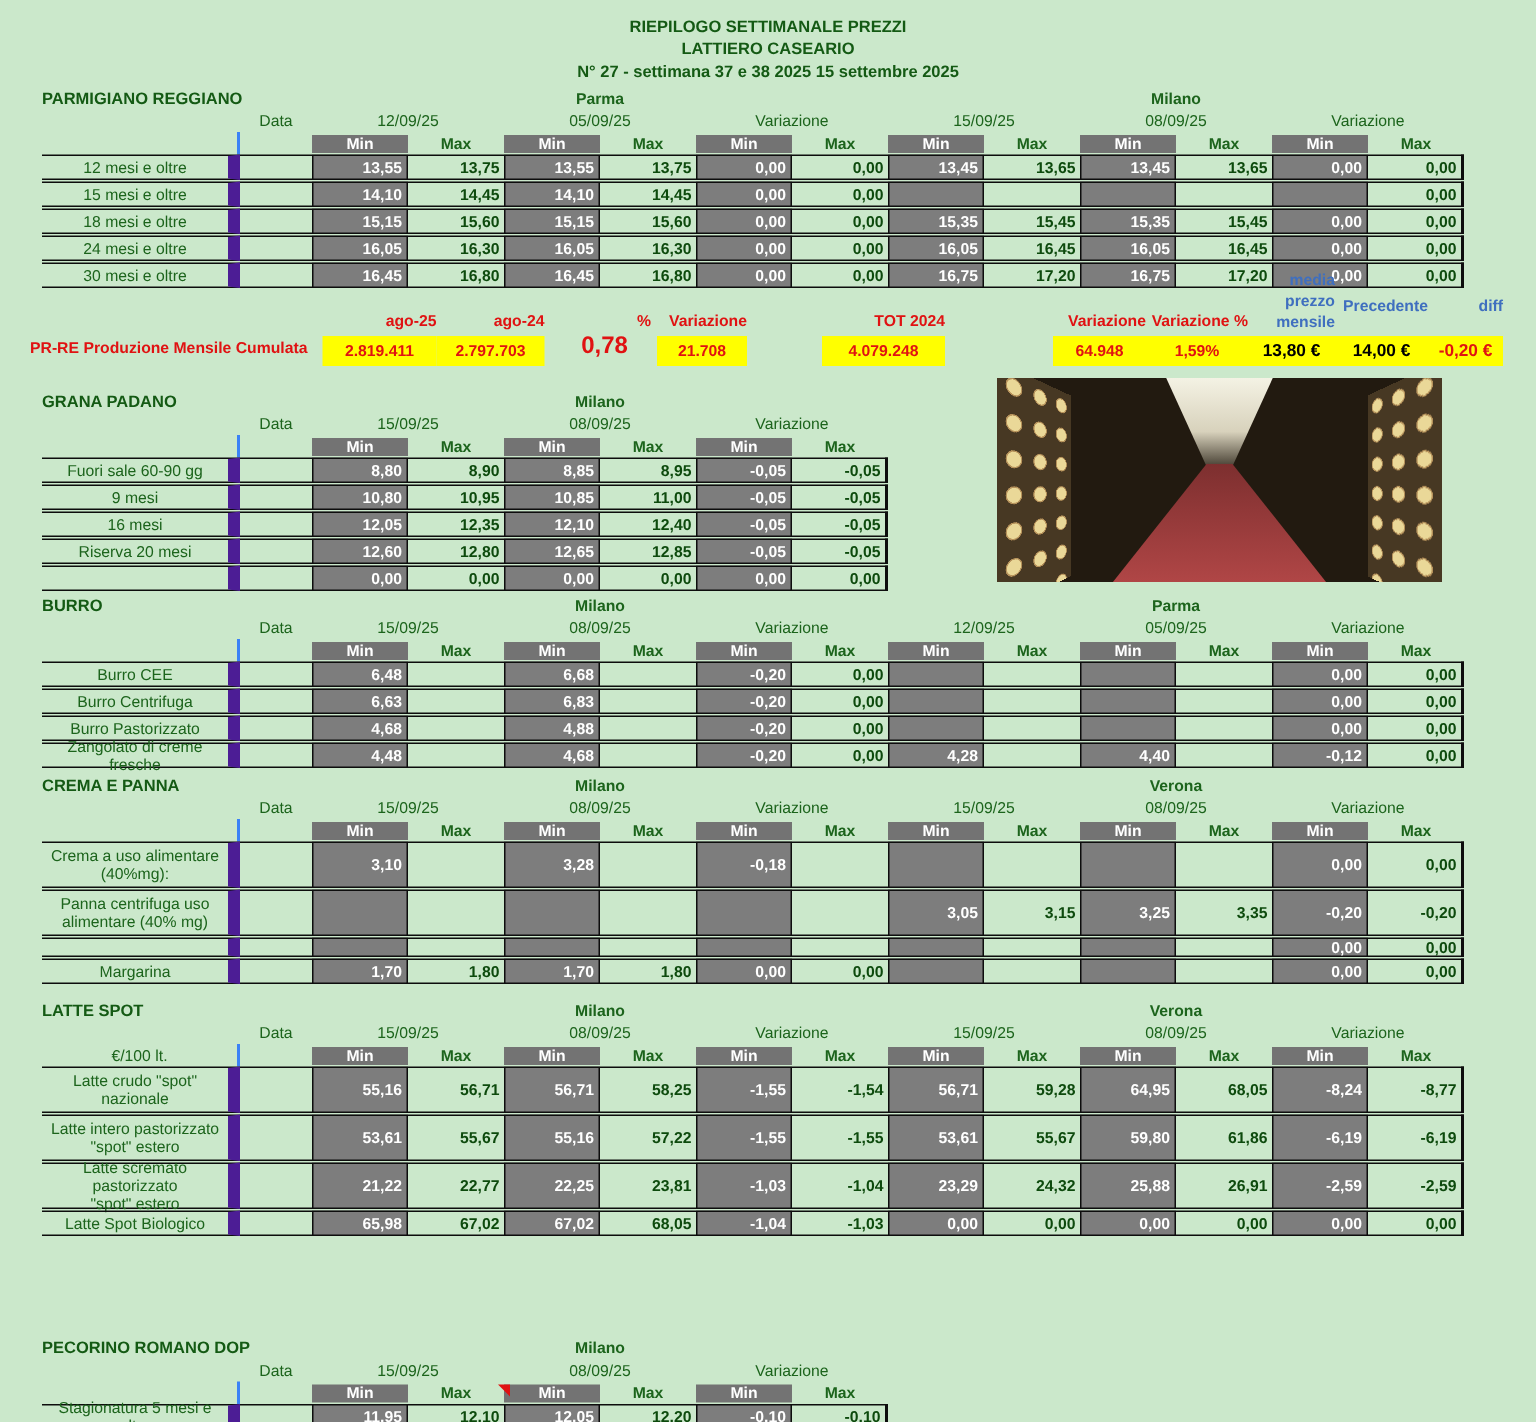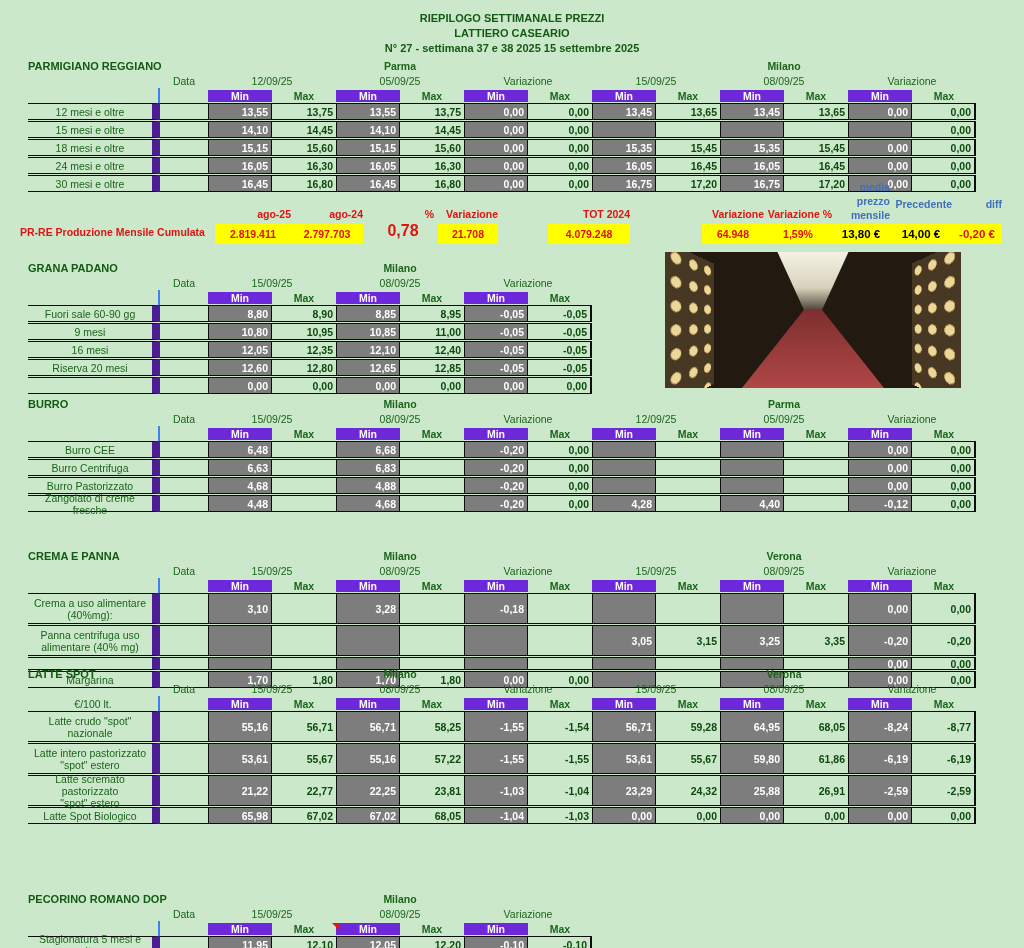--- a/index.html
+++ b/index.html
@@ -7,32 +7,32 @@
        font-family:"Liberation Sans", sans-serif;}
   #page{position:absolute;inset:0;}
 
   
   #title{position:absolute;top:11px;left:0;width:100%;text-align:center;
          color:#145a14;font-weight:bold;font-size:11px;line-height:15px;}
 
   
   .section{position:absolute;left:28px;}
   .sec-parmigiano{top:58px;} .sec-grana{top:260px;} .sec-burro{top:396px;}
-  .sec-crema{top:548px;} .sec-latte{top:666px;} .sec-pecorino{top:848px;margin-top:43px;}
+  .sec-crema{top:516px;} .sec-latte{top:666px;} .sec-pecorino{top:848px;margin-top:43px;}
 
   .srow{display:flex;}
   .r-head{height:15px;align-items:center;}
   .cell{box-sizing:border-box;flex:0 0 auto;}
   .c-title{width:180px;font-weight:bold;color:#145a14;font-size:11px;white-space:nowrap;}
   .c-group{width:128px;text-align:center;color:#1c641c;font-size:10.5px;}
   .c-city{font-weight:bold;color:#1c641c;}
   .c-label{width:132px;}
   .c-data{width:48px;text-align:center;color:#1c641c;font-size:10.5px;}
   .c-val{width:64px;font-size:10.5px;font-weight:bold;display:flex;align-items:center;}
-  .h-min{background:#6d28d9;color:#ffffff;justify-content:center;}
+  .h-min{background:#737373;color:#ffffff;justify-content:center;}
   .h-max{color:#1c641c;justify-content:center;}
   .c-unit{color:#1c641c;font-size:10.5px;text-align:center;display:flex;align-items:center;justify-content:center;}
 
   .r-data{height:17px;margin-bottom:1px;}
   .r-data .cell{border-top:1.5px solid #0d0d0d;border-bottom:1.5px solid #0d0d0d;}
   .r-tall{height:31px;} .r-thin{height:13px;}
   .c-rowlabel{color:#1c641c;font-size:10.5px;line-height:12px;text-align:center;white-space:pre-line;
               display:flex;align-items:center;justify-content:center;border-right:8px solid #4c1d95;}
   .u-bord{border-right:2px solid #3b82f6;height:15px;}
   .v-min{background:#7d7d7d;color:#ffffff;justify-content:flex-end;padding-right:3px;

